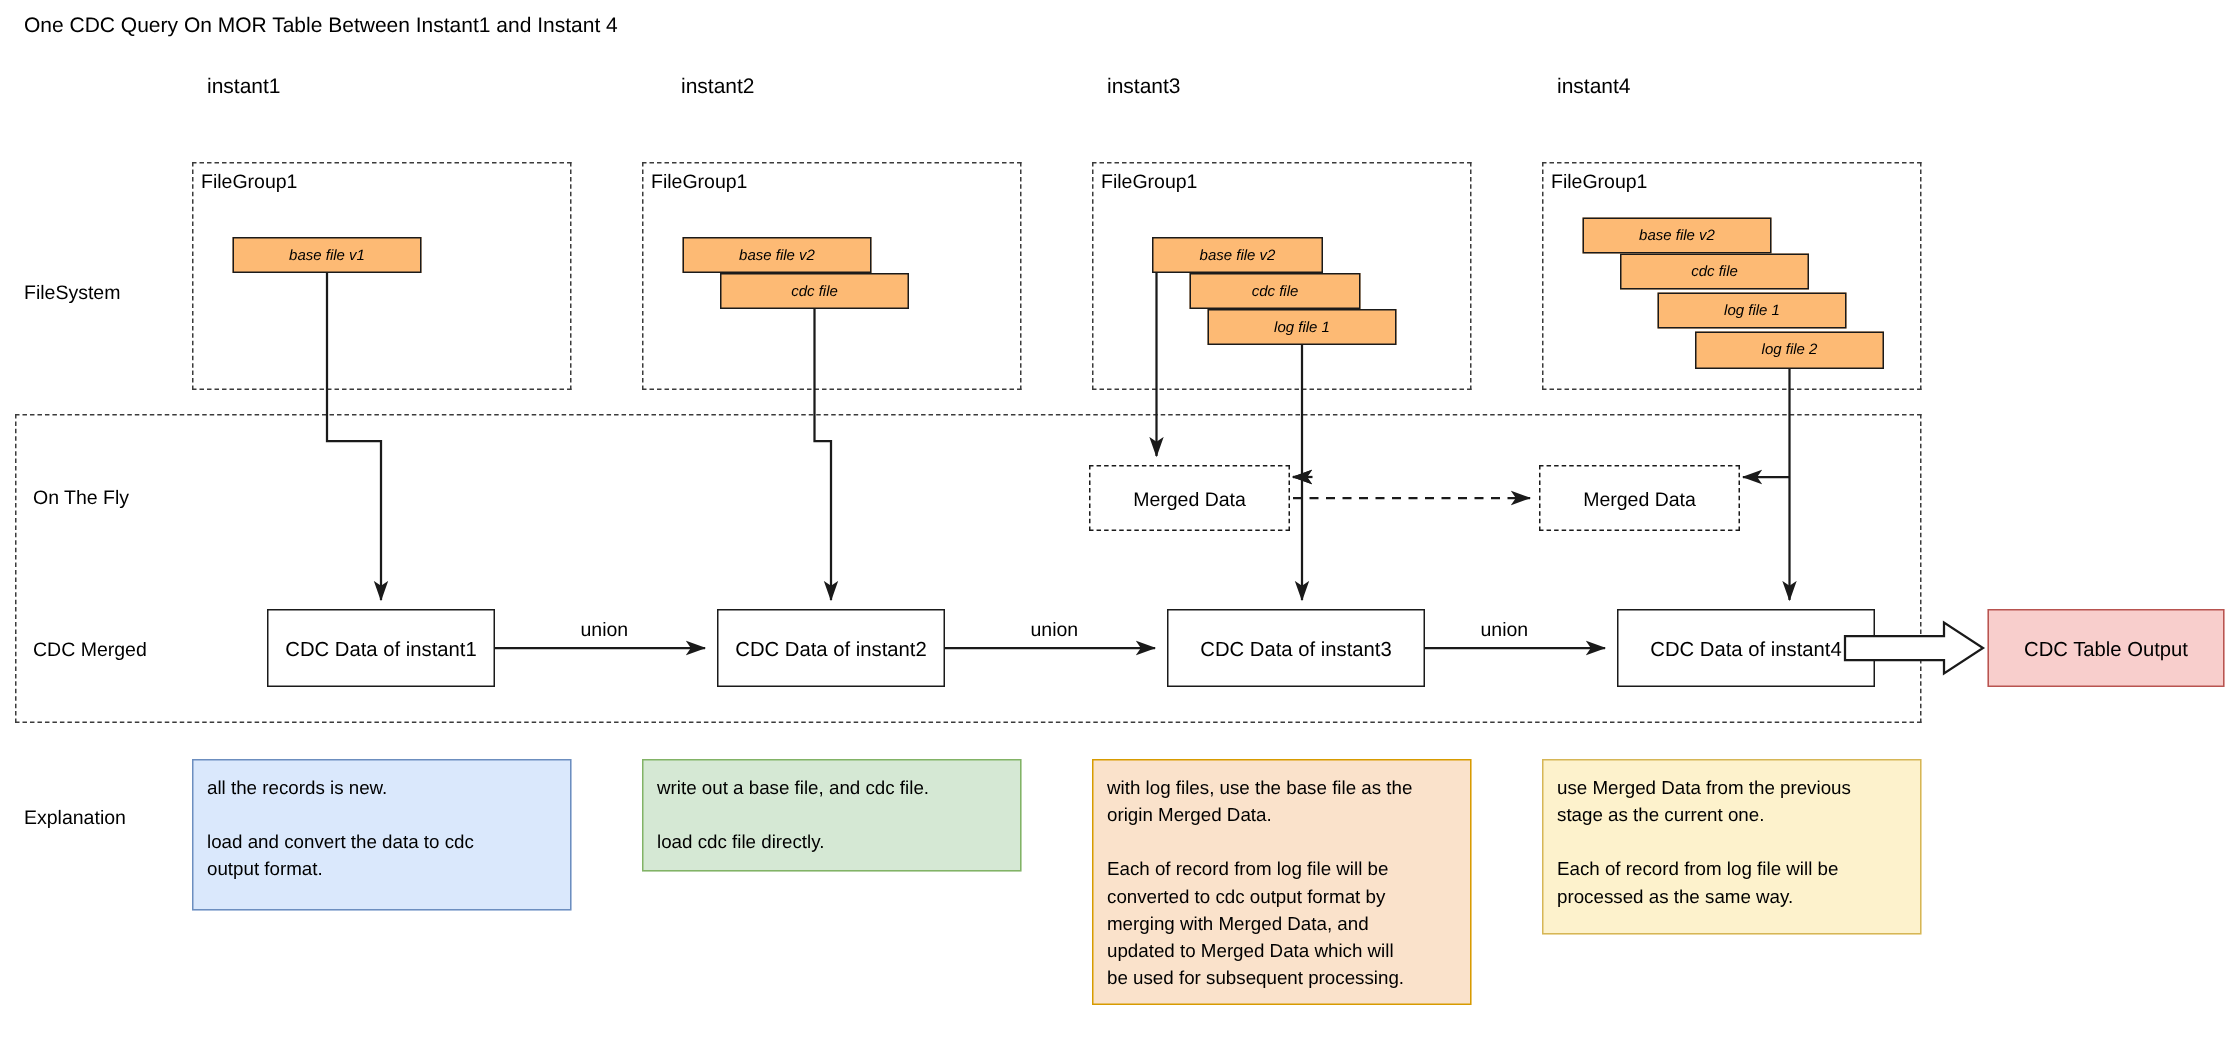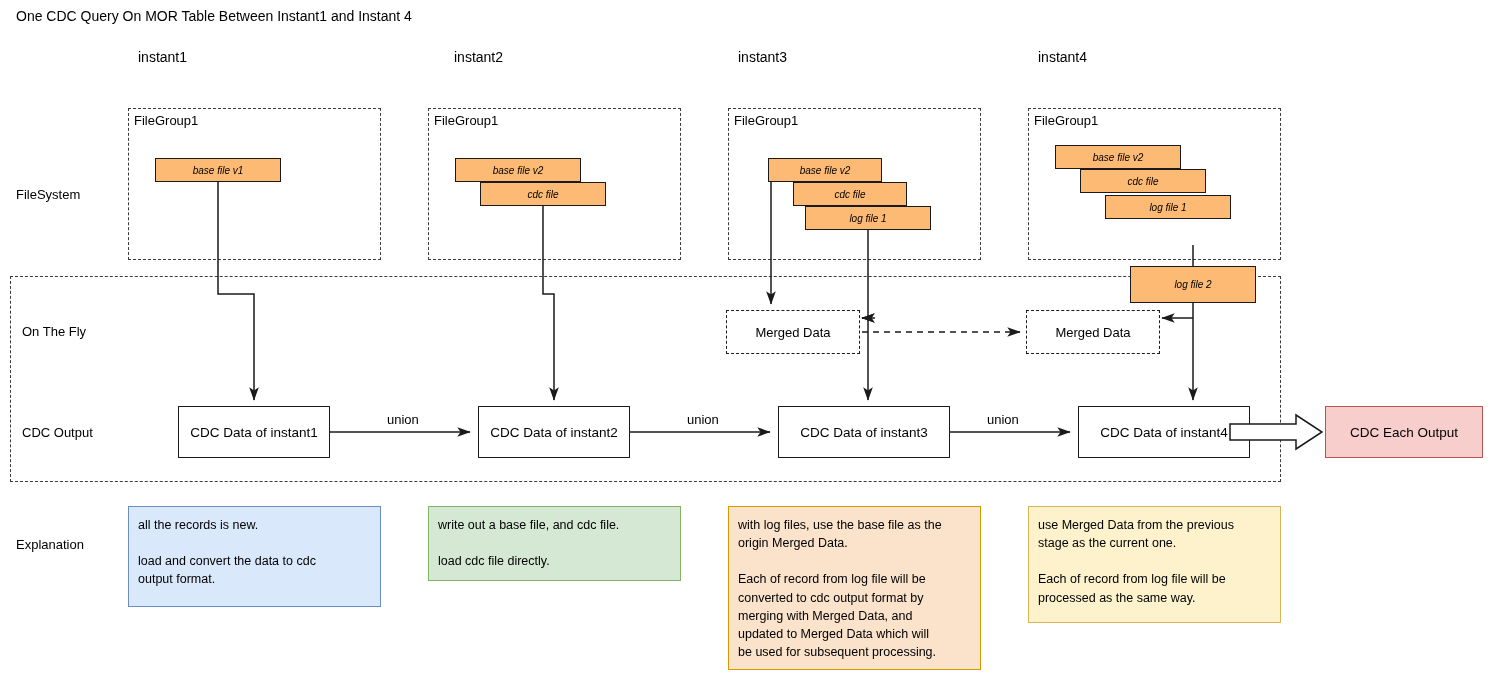--- a/index.html
+++ b/index.html
@@ -121,21 +121,21 @@
 
   <div class="abs title">One CDC Query On MOR Table Between Instant1 and Instant 4</div>
 
   <div class="abs col-head" style="left:138px; top:49px;">instant1</div>
   <div class="abs col-head" style="left:438px; top:49px;margin-left:16px;">instant2</div>
   <div class="abs col-head" style="left:738px; top:49px;">instant3</div>
   <div class="abs col-head" style="left:1038px; top:49px;">instant4</div>
 
   <div class="abs row-label" style="left:16px; top:187px;">FileSystem</div>
   <div class="abs row-label" style="left:22px; top:324px;">On The Fly</div>
-  <div class="abs row-label" style="left:22px; top:425px;">CDC Output</div>
+  <div class="abs row-label" style="left:22px; top:425px;">CDC Merged</div>
   <div class="abs row-label" style="left:16px; top:537px;">Explanation</div>
 
   <div class="abs dashed-box" style="left:128px; top:108px; width:253px; height:152px;">
     <span class="fg-label">FileGroup1</span>
   </div>
   <div class="abs dashed-box" style="left:428px; top:108px; width:253px; height:152px;">
     <span class="fg-label">FileGroup1</span>
   </div>
   <div class="abs dashed-box" style="left:728px; top:108px; width:253px; height:152px;">
     <span class="fg-label">FileGroup1</span>
@@ -149,37 +149,37 @@
   <div class="abs file-box" style="left:455px; top:158px; width:126px; height:24px;">base file v2</div>
   <div class="abs file-box" style="left:480px; top:182px; width:126px; height:24px;">cdc file</div>
 
   <div class="abs file-box" style="left:768px; top:158px; width:114px; height:24px;">base file v2</div>
   <div class="abs file-box" style="left:793px; top:182px; width:114px; height:24px;">cdc file</div>
   <div class="abs file-box" style="left:805px; top:206px; width:126px; height:24px;">log file 1</div>
 
   <div class="abs file-box" style="left:1055px; top:145px; width:126px; height:24px;">base file v2</div>
   <div class="abs file-box" style="left:1080px; top:169px; width:126px; height:24px;">cdc file</div>
   <div class="abs file-box" style="left:1105px; top:195px; width:126px; height:24px;">log file 1</div>
-  <div class="abs file-box" style="left:1130px; top:221px; width:126px; height:37px;margin-top:45px;">log file 2</div>
+  <div class="abs file-box" style="left:1130px; top:221px; width:126px; height:25px;">log file 2</div>
 
   <div class="abs dashed-box" style="left:10px; top:276px; width:1271px; height:206px;"></div>
 
   <div class="abs merged-box" style="left:726px; top:310px; width:134px; height:44px;">Merged Data</div>
   <div class="abs merged-box" style="left:1026px; top:310px; width:134px; height:44px;">Merged Data</div>
 
   <div class="abs cdc-box" style="left:178px; top:406px; width:152px; height:52px;">CDC Data of instant1</div>
   <div class="abs cdc-box" style="left:478px; top:406px; width:152px; height:52px;">CDC Data of instant2</div>
   <div class="abs cdc-box" style="left:778px; top:406px; width:172px; height:52px;">CDC Data of instant3</div>
   <div class="abs cdc-box" style="left:1078px; top:406px; width:172px; height:52px;">CDC Data of instant4</div>
 
   <div class="abs union-label" style="left:384px; top:412px;">union</div>
   <div class="abs union-label" style="left:684px; top:412px;">union</div>
   <div class="abs union-label" style="left:984px; top:412px;">union</div>
 
-  <div class="abs output-box" id="final-output" style="left: 1325px; top: 406px; width: 158px; height: 52px; background: rgb(248, 206, 204); border-color: rgb(184, 84, 80);">CDC Each Output</div>
+  <div class="abs output-box" id="final-output" style="left: 1325px; top: 406px; width: 158px; height: 52px; background: rgb(248, 206, 204); border-color: rgb(184, 84, 80);">CDC Table Output</div>
 
   <div class="abs expl-box" id="expl-0" style="left: 128px; top: 506px; width: 253px; height: 101px; background: rgb(218, 232, 252); border: 1.4px solid rgb(108, 142, 191);">all the records is new.
 
 load and convert the data to cdc
 output format.</div>
   <div class="abs expl-box" id="expl-1" style="left: 428px; top: 506px; width: 253px; height: 75px; background: rgb(213, 232, 212); border: 1.4px solid rgb(130, 179, 102);">write out a base file, and cdc file.
 
 load cdc file directly.</div>
   <div class="abs expl-box" id="expl-2" style="left: 728px; top: 506px; width: 253px; height: 164px; background: rgb(250, 226, 203); border: 1.4px solid rgb(215, 155, 0);">with log files, use the base file as the
 origin Merged Data.

